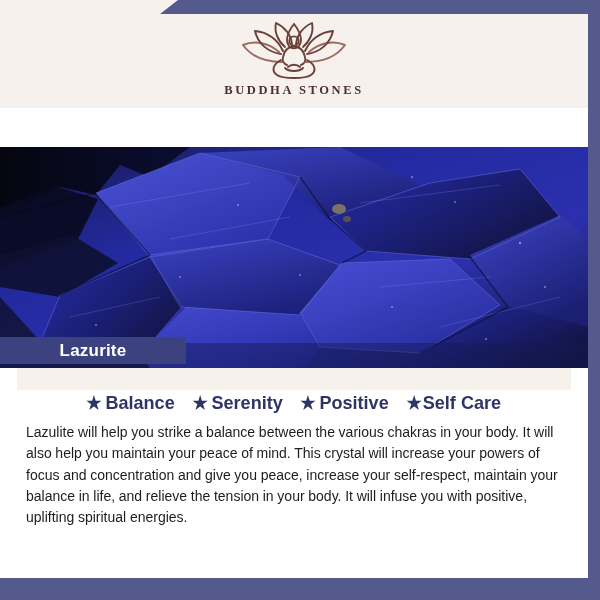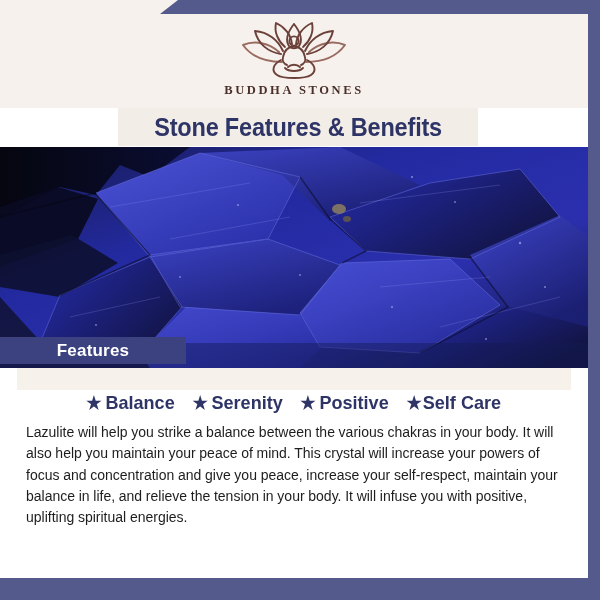--- a/index.html
+++ b/index.html
@@ -125,23 +125,20 @@
 
             <path d="M46 42 C38 46 36 53 42 57 C48 61 70 61 76 57 C82 53 80 46 72 42"></path>
             <path d="M50 50 C54 54 64 54 68 50"></path>
             <path d="M53 49 C56 46 62 46 65 49"></path>
           </g>
         </svg>
         <div class="brand">BUDDHA STONES</div>
       </div>
     </div>
 
-    <div class="title-bar">
-      <div class="title-text">Stone Features &amp; Benefits</div>
-    </div>
 
     <div class="photo">
       <svg viewBox="0 0 588 221" preserveAspectRatio="none">
         <defs>
           <linearGradient id="bgG" x1="0" y1="0" x2="1" y2="1">
             <stop offset="0" stop-color="#171a4f"></stop>
             <stop offset="0.35" stop-color="#232aa0"></stop>
             <stop offset="0.65" stop-color="#2b2fae"></stop>
             <stop offset="1" stop-color="#14173f"></stop>
           </linearGradient>
@@ -216,21 +213,21 @@
             <circle cx="545" cy="140" r="1"></circle>
           <circle cx="300" cy="128" r="0.9"></circle>
             <circle cx="486" cy="192" r="1"></circle>
         </g>
 
         <rect x="0" y="196" width="588" height="25" fill="#151a55" opacity="0.45"></rect>
       </svg>
     </div>
 
     <div class="name-tag">
-      <span class="name-tag-text">Features</span>
+      <span class="name-tag-text">Lazurite</span>
     </div>
 
     <div class="body-panel">
       <div class="cream-strip"></div>
 
       <div class="features">
         <span class="feat">
           <span class="star">★</span>
           <span>Balance</span>
         </span>

